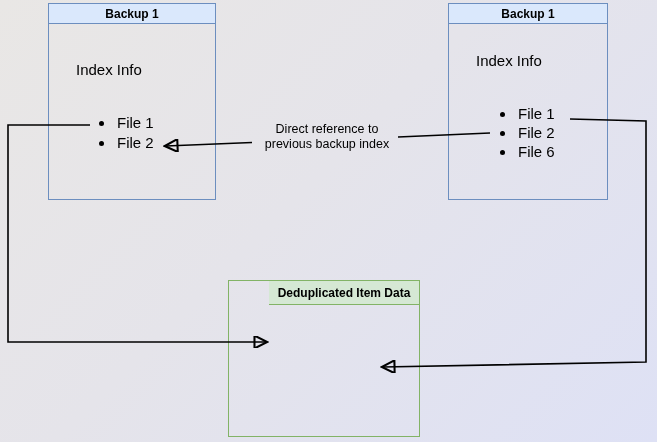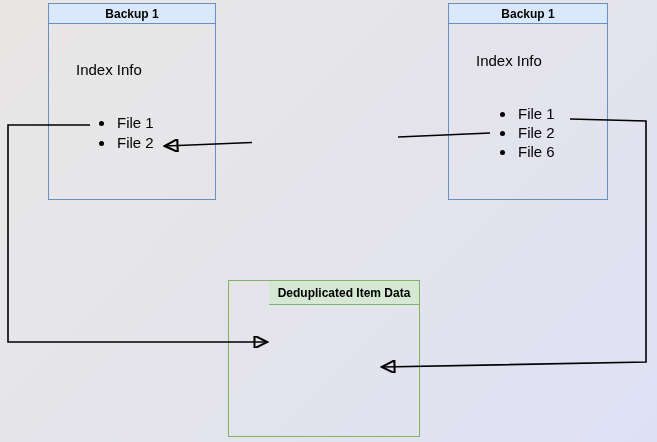--- a/index.html
+++ b/index.html
@@ -105,20 +105,24 @@
       <li>File 1</li>
       <li>File 2</li>
       <li>File 6</li>
     </ul>
   </div>
 
   <div class="node green" id="dedup-box">
     <div class="node-header">Deduplicated Item Data</div>
   </div>
 
+  <div class="edge-label">
+    <div>Direct reference to</div>
+    <div>previous backup index</div>
+  </div>
 
   <svg class="arrows" width="657" height="442" viewBox="0 0 657 442">
     <defs>
       <marker id="arrowhead" viewBox="0 0 10 10" refX="9" refY="5" markerWidth="10" markerHeight="8" orient="auto-start-reverse">
         <path d="M0,0 L10,5 L0,10 z" fill="#000" stroke="none"></path>
       </marker>
     </defs>
 
     <polyline points="90,125 8,125 8,342 266,342" marker-end="url(#arrowhead)"></polyline>
 

